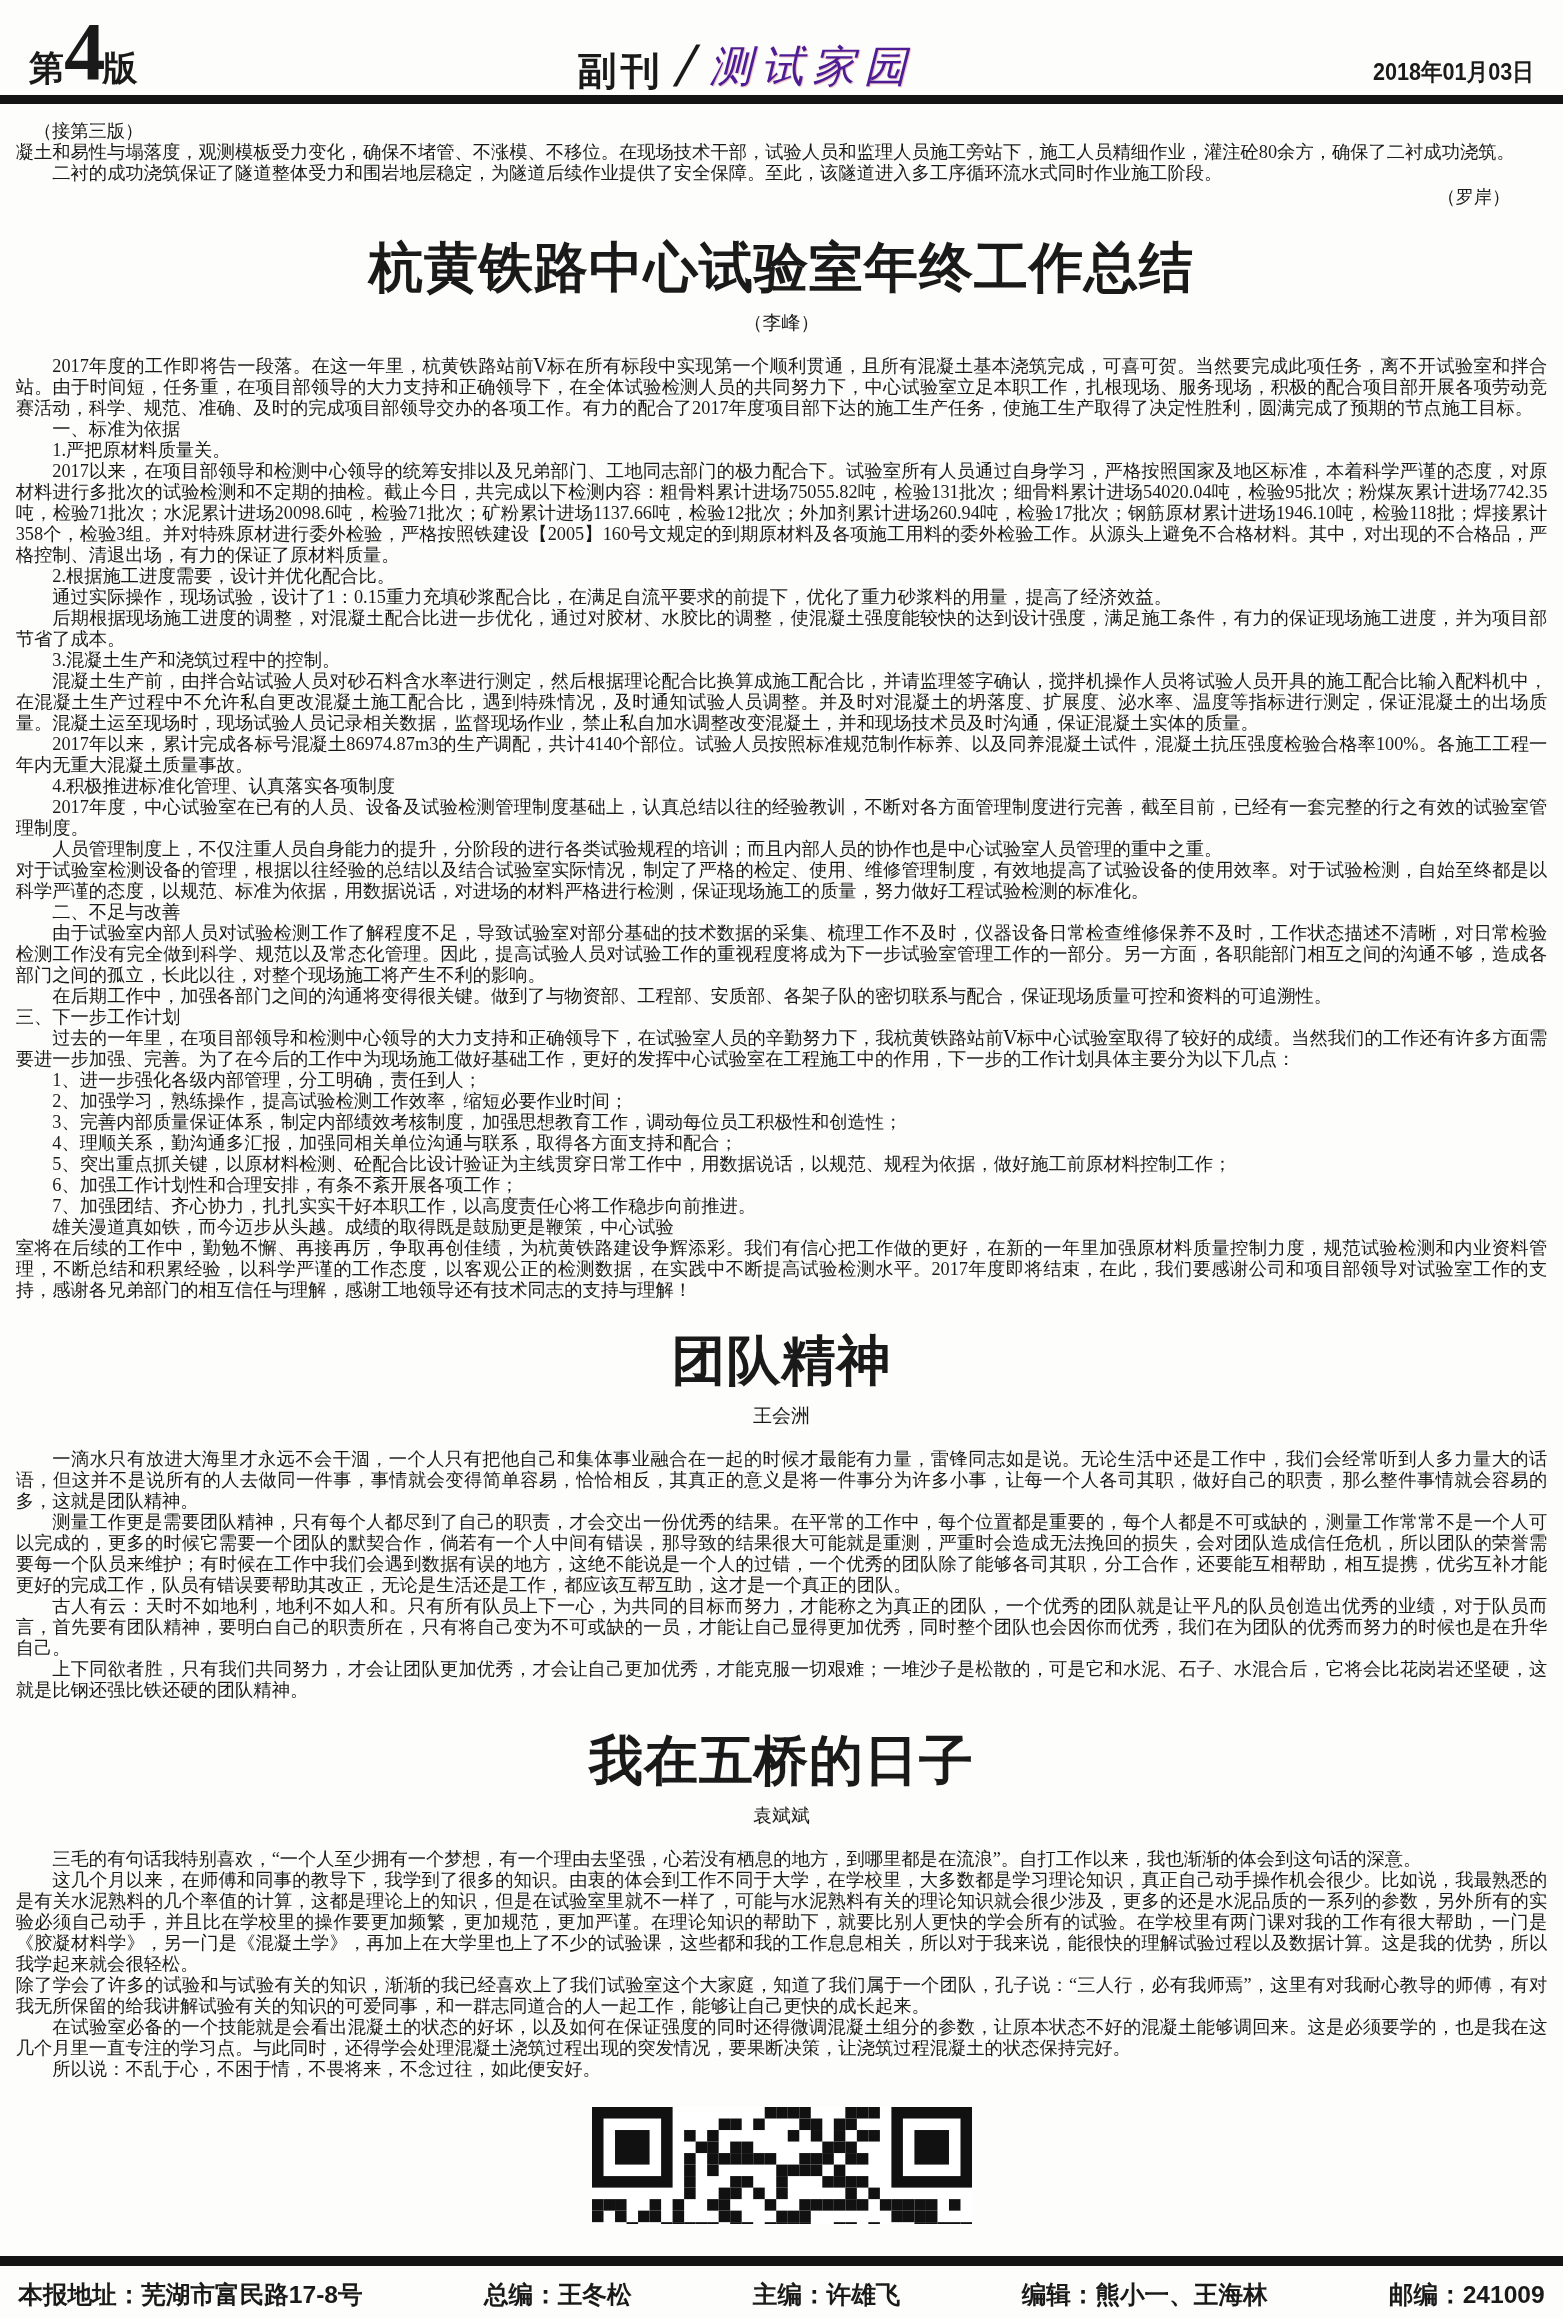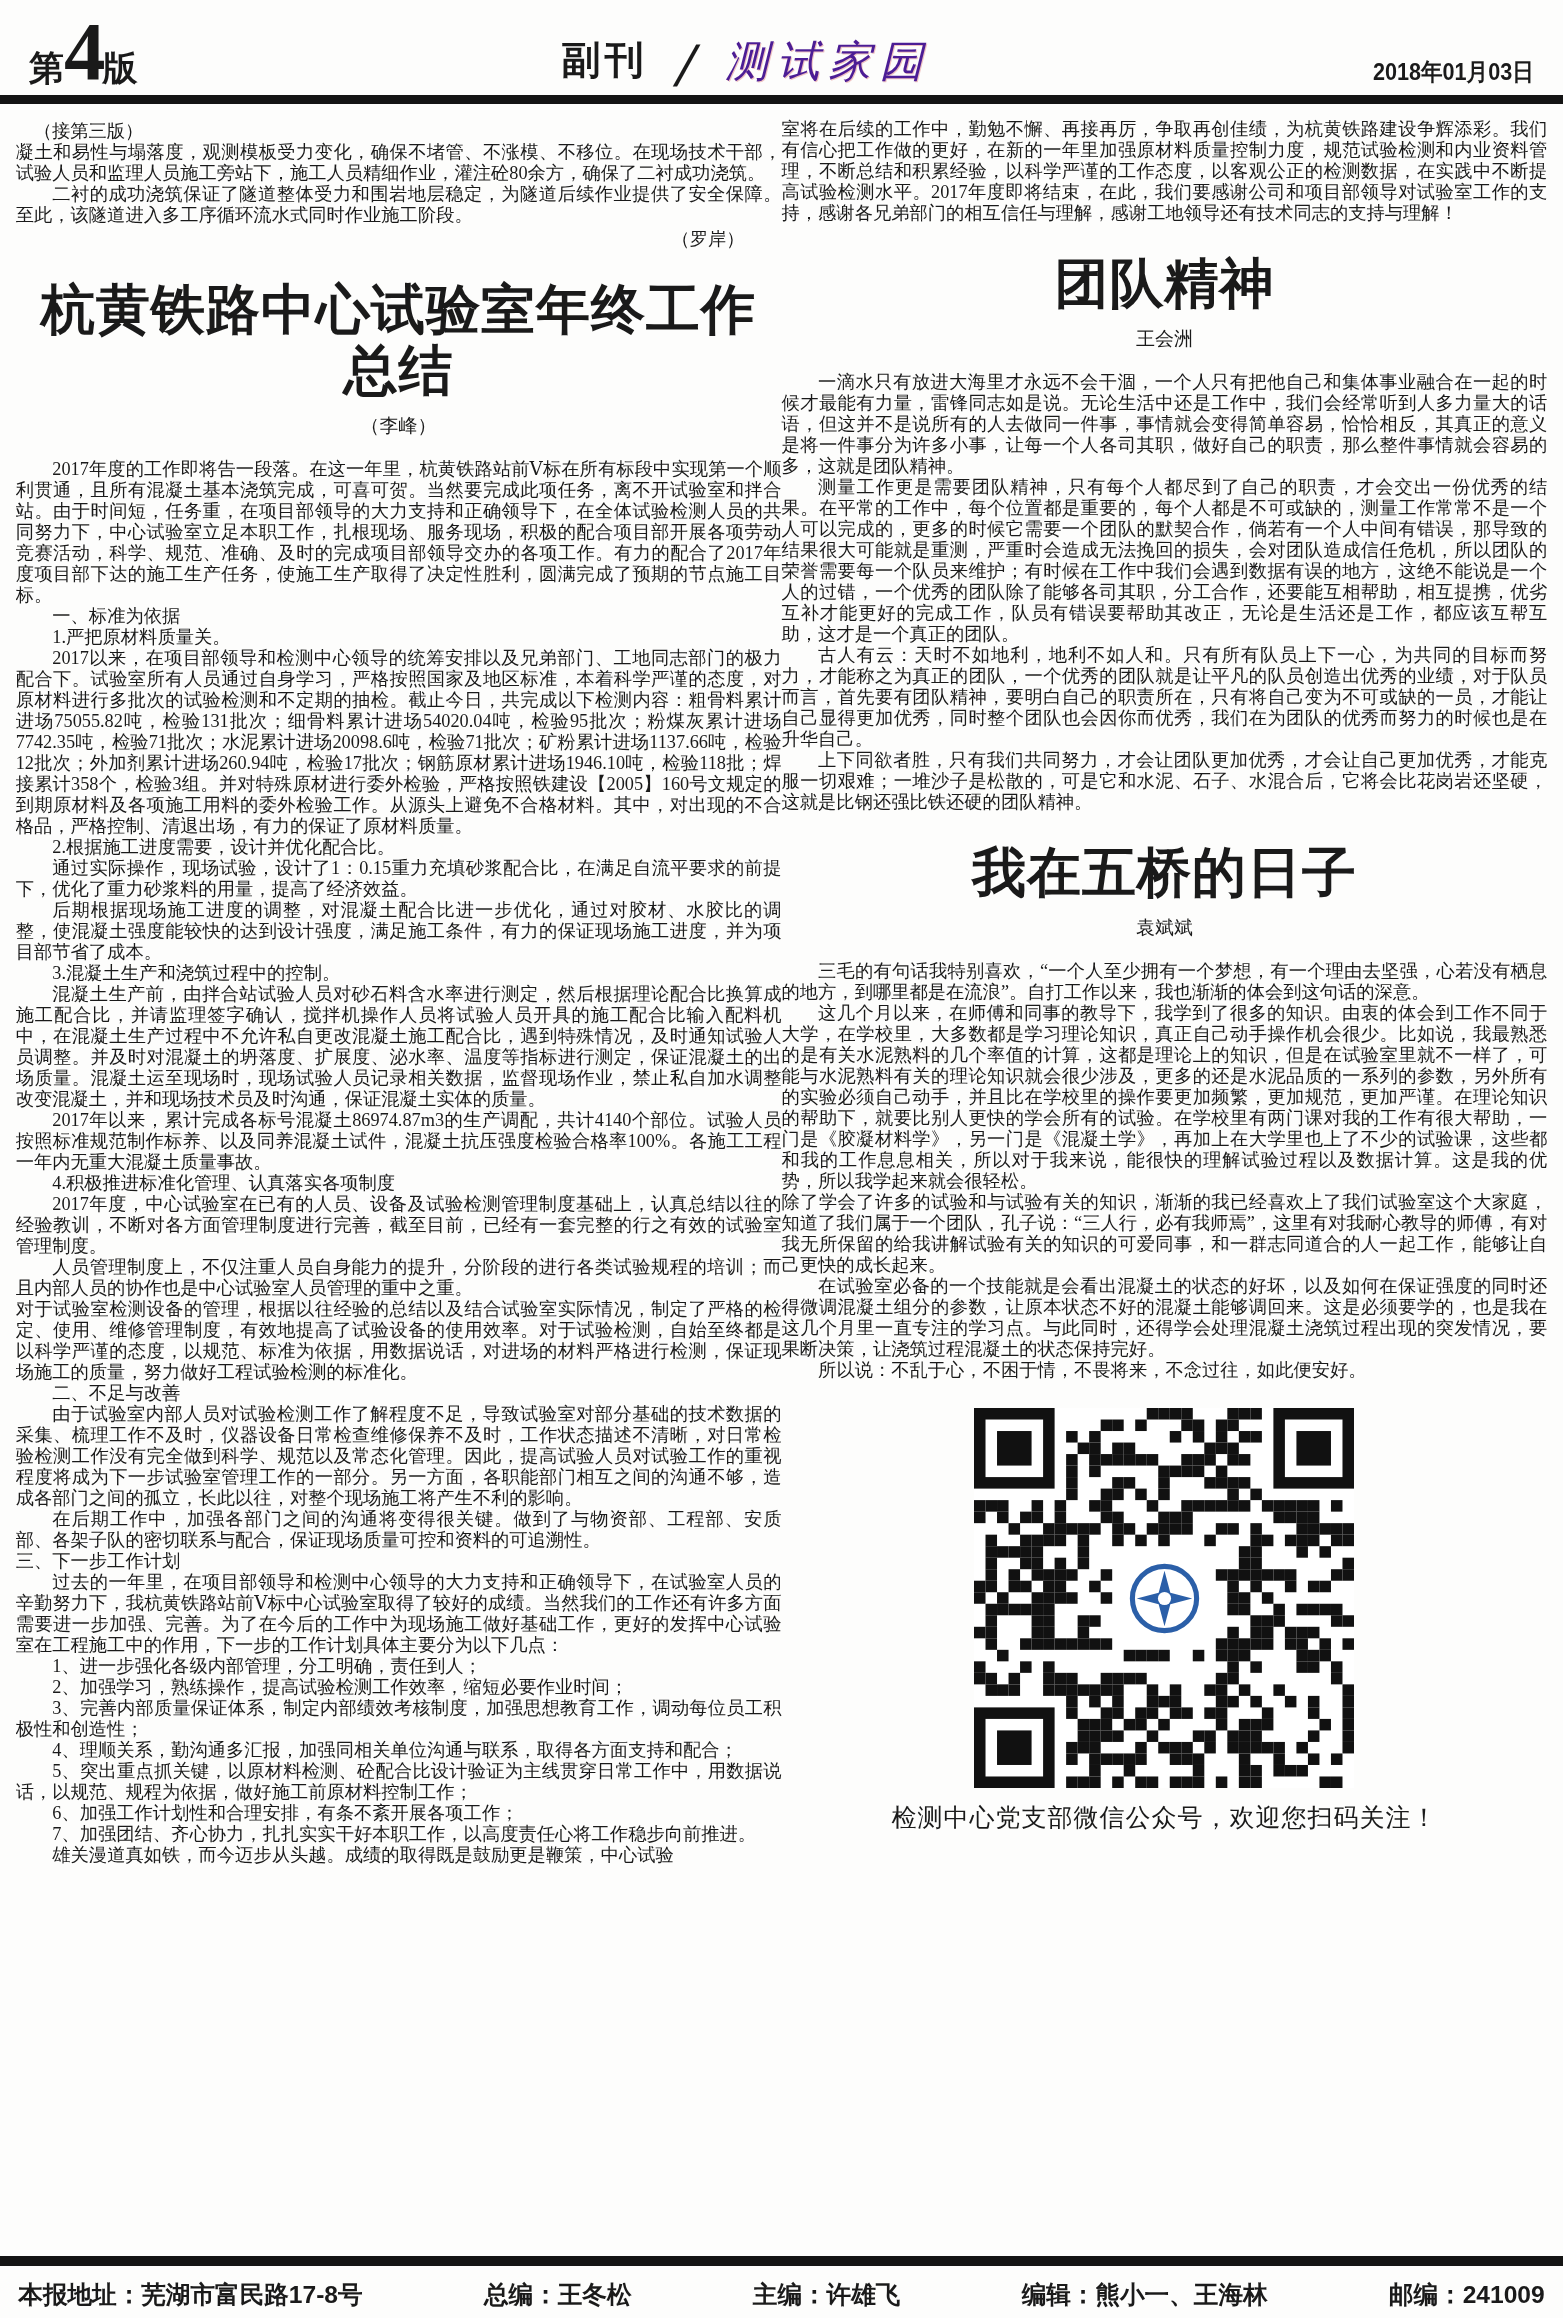--- a/index.html
+++ b/index.html
@@ -5,33 +5,33 @@
   html,body{margin:0;padding:0;background:#e8e8e8;}
   .page{position:relative;width:1563px;height:2319px;background:#fdfdfc;color:#1a1a1a;
         font-family:"Liberation Serif","DejaVu Serif",serif;overflow:hidden;}
   
   header{position:absolute;top:0;left:0;right:0;height:93px;
          display:flex;align-items:flex-end;justify-content:space-between;
          padding:0 29px;box-sizing:border-box;}
   .ed{display:flex;align-items:flex-end;font-weight:bold;line-height:1;}
   .ed .sm{font-size:35px;padding-bottom:7.3px;}
   .ed .big{font-size:83px;letter-spacing:-3.1px;}
-  .mast{display:flex;gap:30px;line-height:1;padding-bottom:3.1px;}
+  .mast{display:flex;align-items:flex-end;gap:14px;line-height:1;padding-bottom:3.1px;}
   .sec{font-size:39px;font-weight:bold;letter-spacing:4.2px;}
   .slash{font-size:63px;font-weight:bold;transform:skewX(-12deg);line-height:.8;}
   .mh{color:#4c1d95;font-size:43px;font-weight:normal;font-style:italic;
       letter-spacing:8.4px;font-family:"Liberation Serif","DejaVu Serif",serif;
       text-shadow:1px 1px 0 rgba(200,20,20,.25);padding-bottom:2.1px;}
   .date{font-family:"Liberation Sans","DejaVu Sans",sans-serif;font-weight:bold;
         font-size:24px;transform:scaleX(.9);transform-origin:right;padding-bottom:5.2px;}
   .rule{position:absolute;left:0;right:0;background:#141414;}
   .top-rule{top:95px;height:9px;}
   
   .cols{position:absolute;top:119px;left:15.7px;right:15.7px;height:2105px;
-        display:flex;overflow:hidden;}
+        display:flex;overflow:hidden;flex-direction:column;}
   .col{flex:1 1 0;min-width:0;font-size:18.3px;line-height:21px;text-align:justify;}
   .para{margin:0;text-indent:2em;}
   .noind{text-indent:0;}
   .cont{margin:2.1px 0 0;padding-left:18px;}
   .byline{text-align:right;padding-right:37px;margin:3.1px 0 9.4px;}
   .title{font-size:54px;font-weight:bold;text-align:center;letter-spacing:1px;
          line-height:1.12;margin:30px 0 13.6px;}
   .author{text-align:center;font-size:19px;margin:0 0 23px;}
   
   .qrwrap{position:relative;width:380px;margin:27px auto 0;}

